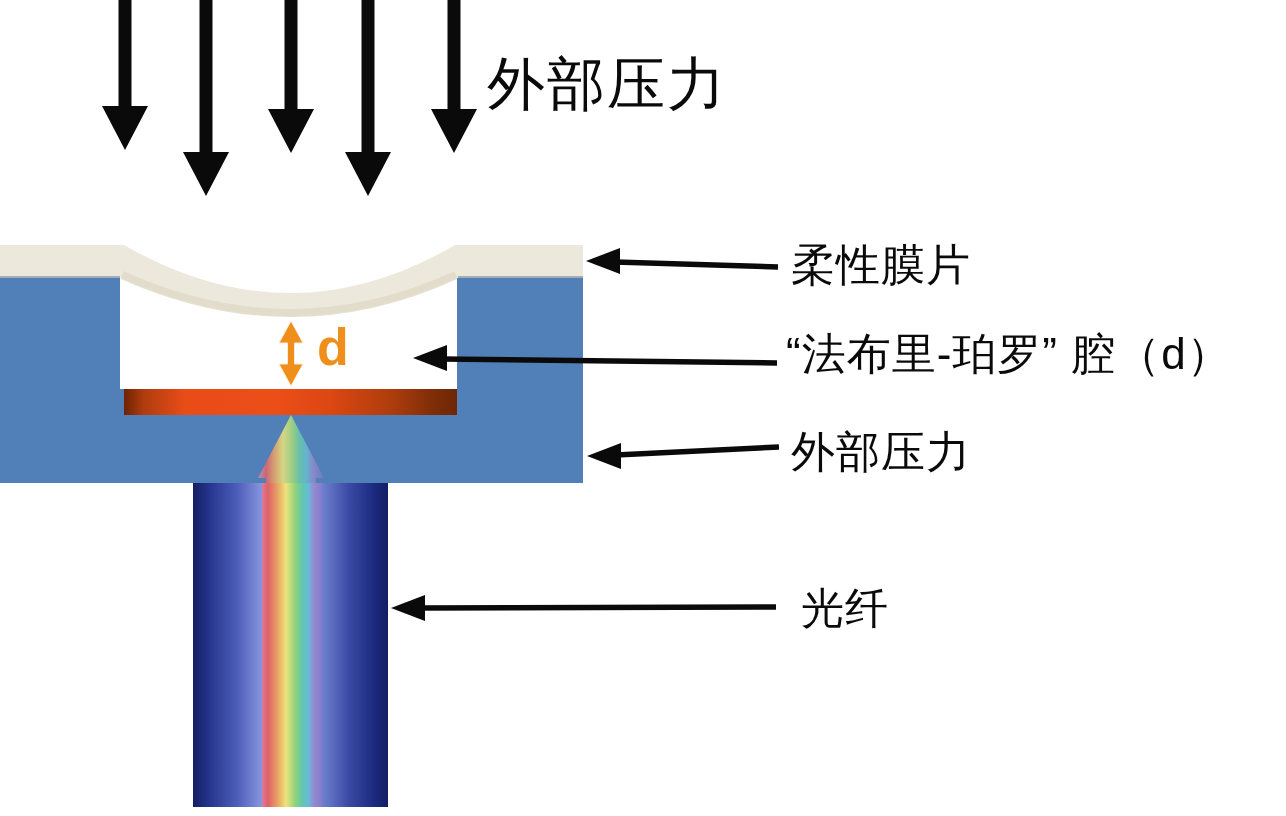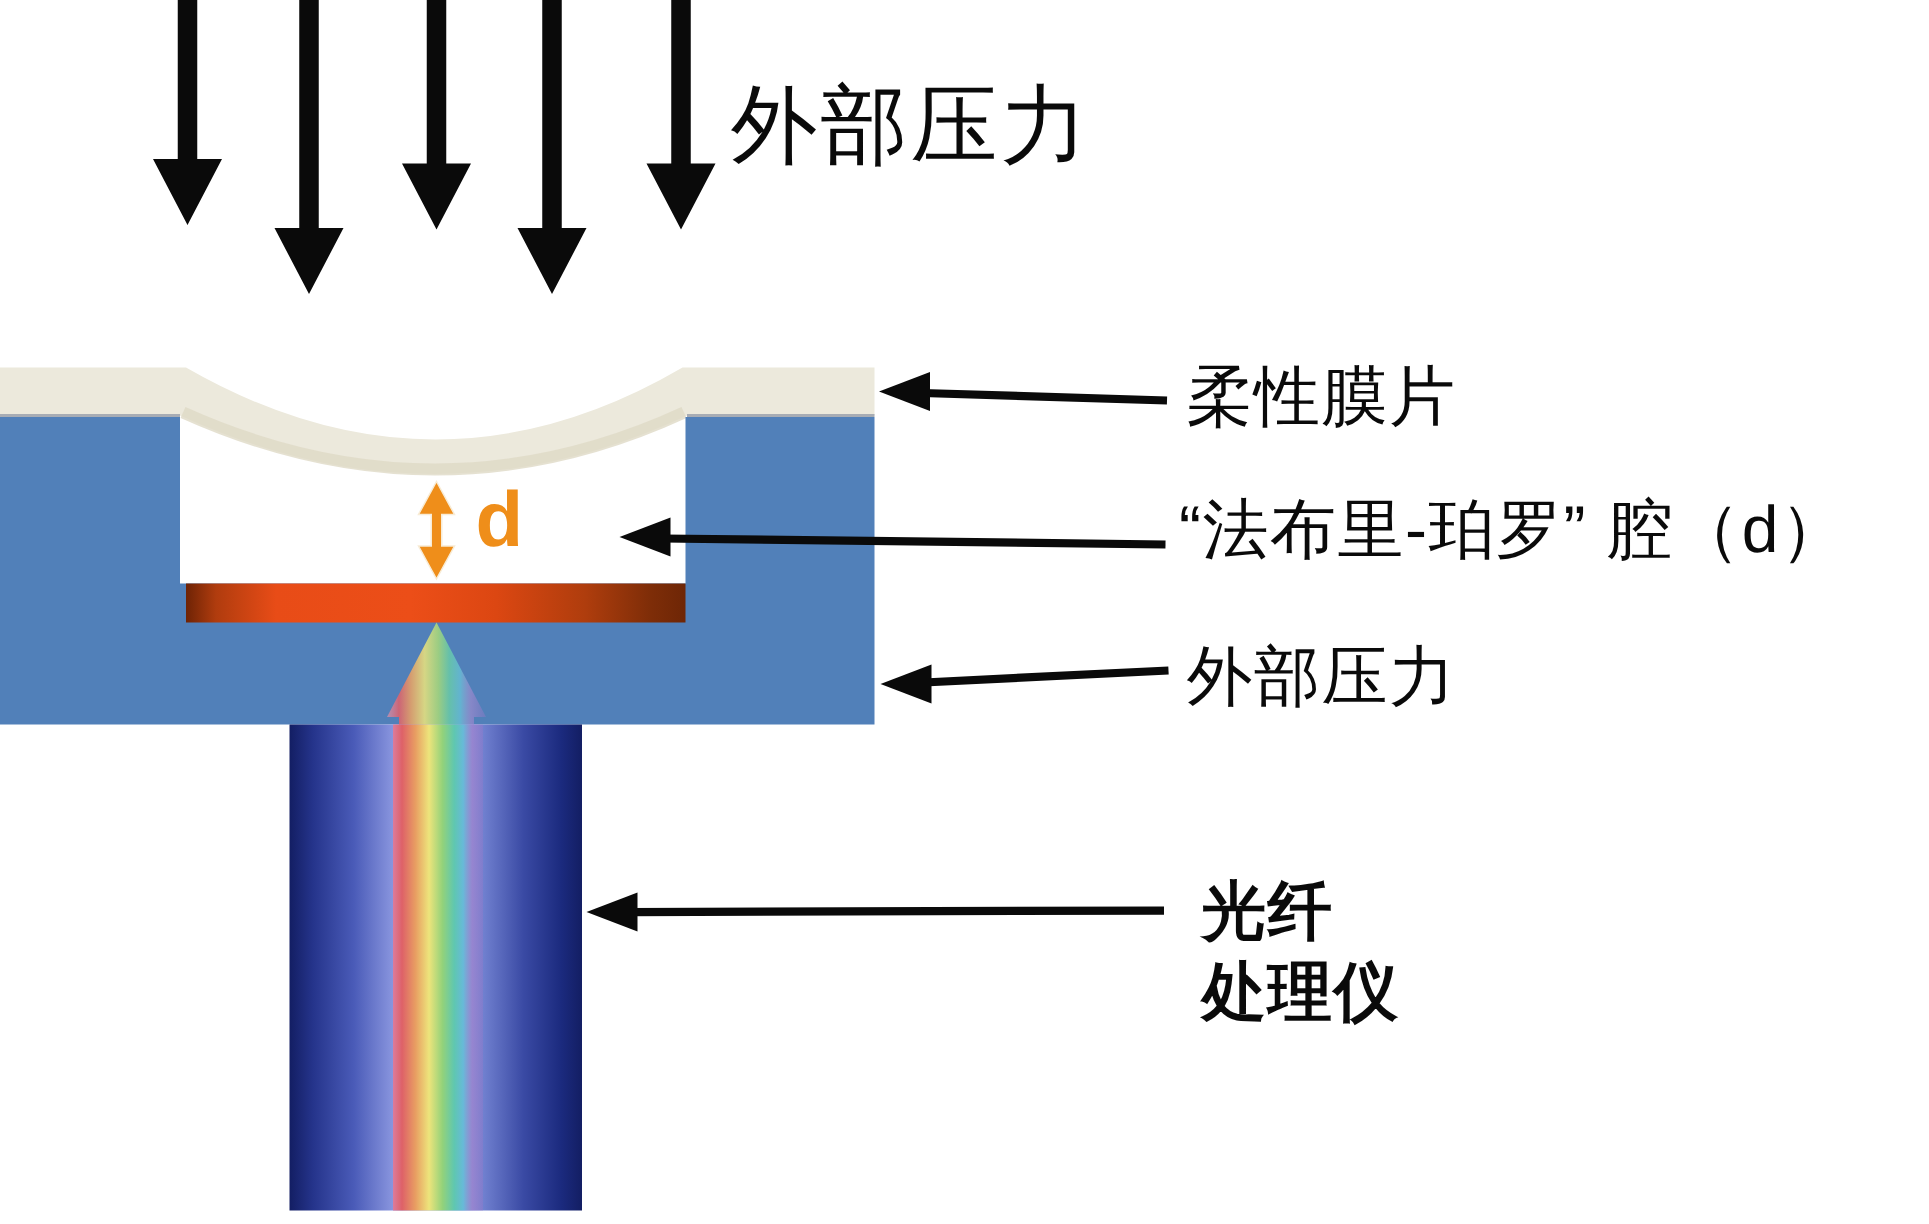--- a/index.html
+++ b/index.html
@@ -18,21 +18,21 @@
     letter-spacing:1px;
     color:#0a0a0a;
     white-space:nowrap;
     line-height:1.15;
   }
   .lbl-pressure{left:487px;top:51px;font-size:58px;letter-spacing:2px;}
   .lbl-membrane{left:791px;top:240px;}
   .lbl-cavity{left:786px;top:329px;}
   .lbl-drum{left:791px;top:427px;}
   .lbl-fiber{left:801px;top:581px;font-size:43px;line-height:54px;}
-  .lbl-fiber span{display:block;font-weight:bold;}
+  .lbl-fiber span{display:block;}
   .lbl-d{
     left:317px;top:318px;
     font-size:52px;font-weight:bold;
     color:#EF8E1A;
     text-shadow:0 0 3px #ffffff,0 0 2px #ffffff;
   }
 </style>
 </head>
 <body>
 
@@ -138,16 +138,15 @@
   <div class="lbl lbl-d">d</div>
 
   <div class="lbl lbl-membrane">柔性膜片</div>
 
   <div class="lbl lbl-cavity">“法布里-珀罗” 腔（d）</div>
 
   <div class="lbl lbl-drum">外部压力</div>
 
   <div class="lbl lbl-fiber">
     <span>光纤</span>
-    <span>处理仪</span>
   </div>
 
 </div>
 
 </body></html>

